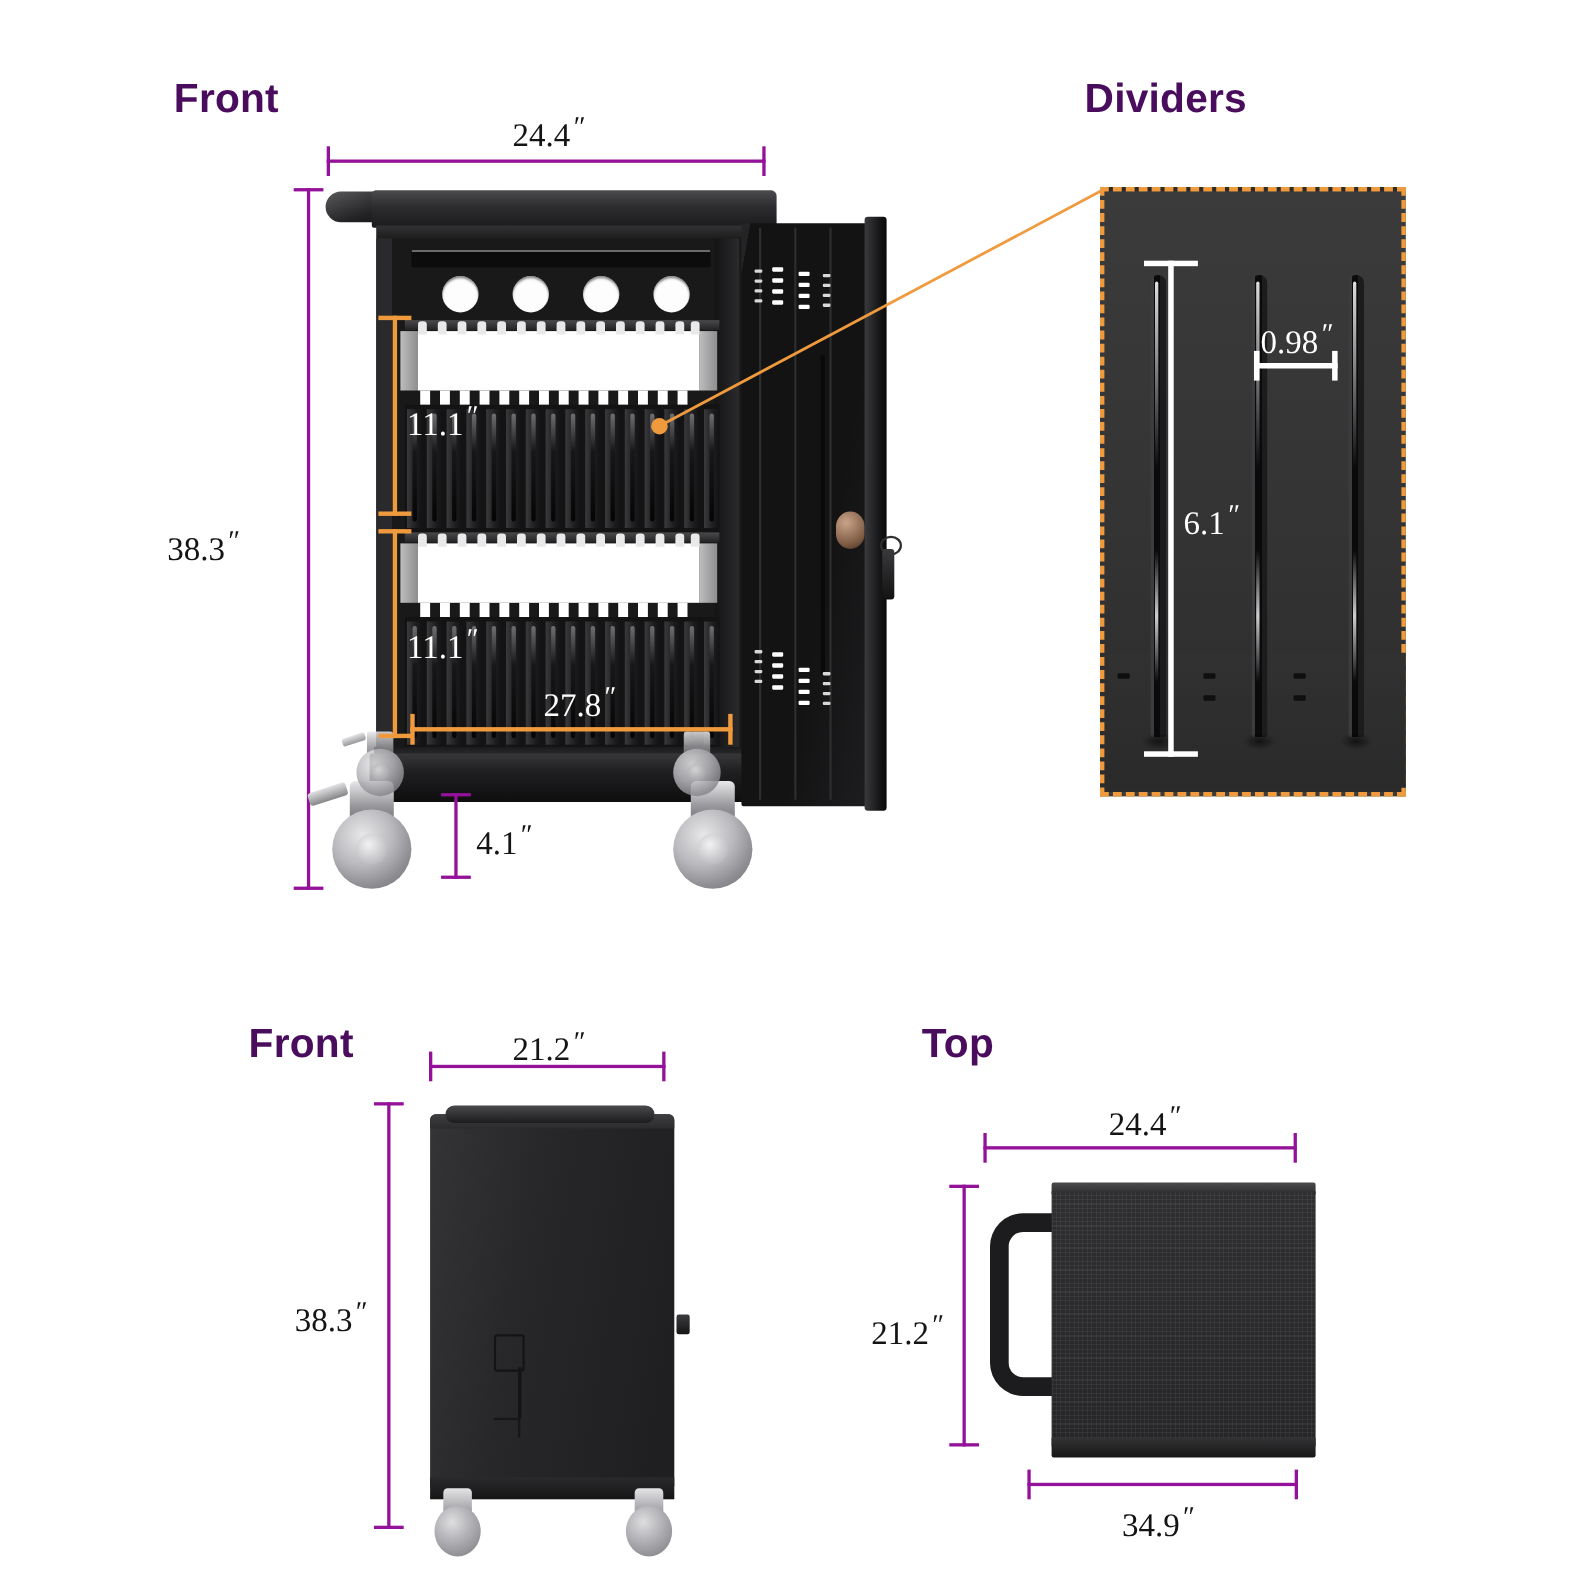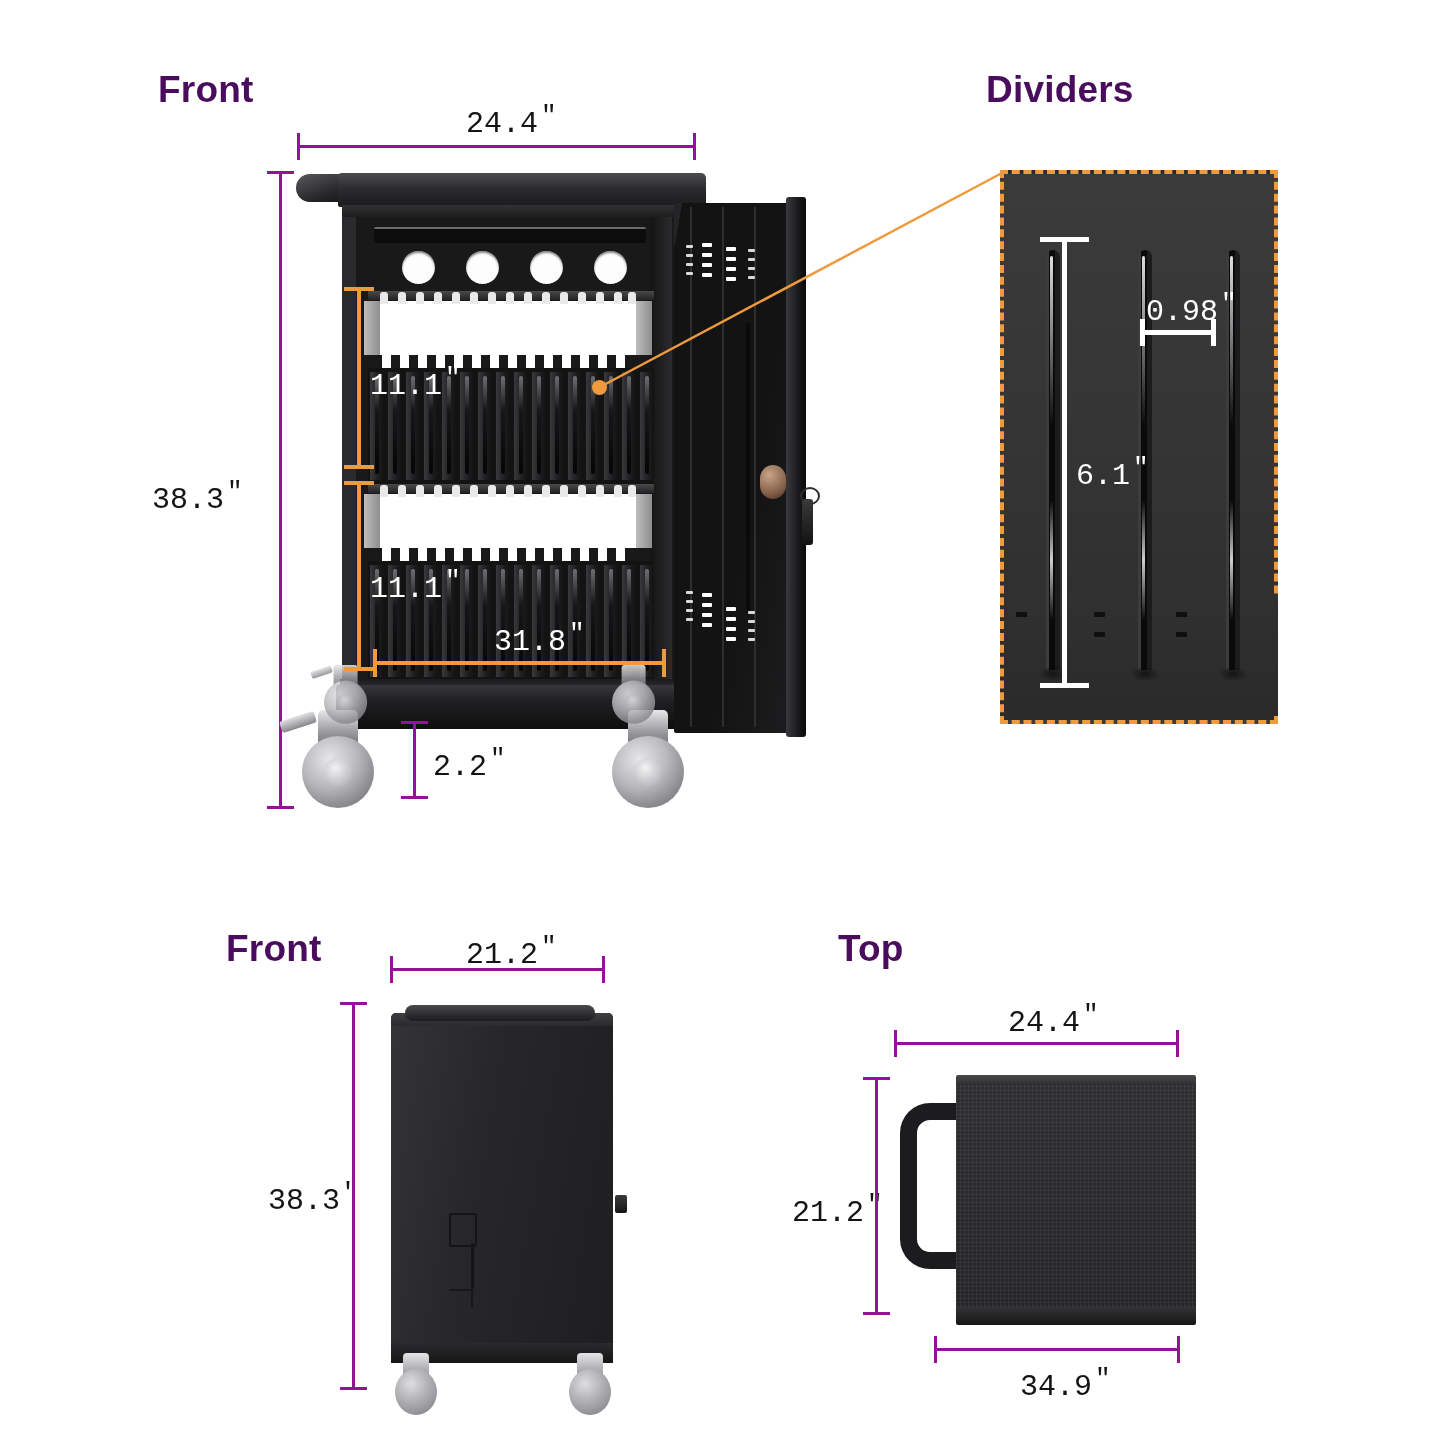--- a/index.html
+++ b/index.html
@@ -5,21 +5,21 @@
   html,body{margin:0;padding:0;background:#fff;}
   body{width:1445px;height:1445px;position:relative;overflow:hidden;
        font-family:"Liberation Sans","DejaVu Sans",sans-serif;}
   .stage{position:absolute;left:0;top:0;width:1445px;height:1445px;}
 
   
   .abs{position:absolute;}
   .view-title{position:absolute;font-weight:bold;font-size:37px;color:#4A0D5E;
               letter-spacing:.2px;white-space:nowrap;}
   .dim-label{position:absolute;font-size:30px;color:#141414;white-space:nowrap;
-             font-family:Liberation Mono, monospace;}
+             font-family:Liberation Serif, serif;}
   .dim-label .pr{font-size:26px;vertical-align:9px;padding-left:3px;letter-spacing:-1px;}
   .dim-label.w{color:#ffffff;}
   .dim-label.w .pr{color:#ffffff;}
 
   
   .hdim{position:absolute;height:3px;background:#94119A;}
   .hdim:before,.hdim:after{content:"";position:absolute;top:-12px;width:3px;height:27px;background:#94119A;}
   .hdim:before{left:0;}
   .hdim:after{right:0;}
   
@@ -425,24 +425,24 @@
     </div>
   </div>
 
   <div class="vdim-o" style="left:357px;top:287px;height:182px;"></div>
   <div class="dim-label w" style="left:370px;top:363px;"><span>11.1</span><span class="pr">″</span></div>
 
   <div class="vdim-o" style="left:357px;top:481px;height:190px;"></div>
   <div class="dim-label w" style="left:370px;top:566px;"><span>11.1</span><span class="pr">″</span></div>
 
   <div class="hdim-o" style="left:373px;top:661px;width:293px;"></div>
-  <div class="dim-label w" style="left:494px;top:619px;"><span>31.8</span><span class="pr">″</span></div>
+  <div class="dim-label w" style="left:494px;top:619px;"><span>27.8</span><span class="pr">″</span></div>
 
   <div class="vdim" style="left:413px;top:721px;height:78px;"></div>
-  <div class="dim-label" style="left:433px;top:744px;"><span>2.2</span><span class="pr">″</span></div>
+  <div class="dim-label" style="left:433px;top:744px;"><span>4.1</span><span class="pr">″</span></div>
 
   <div class="view-title" style="left:986px;top:69px;">Dividers</div>
 
   <svg class="abs" style="left:590px;top:165px;width:420px;height:235px;">
     <line x1="10" y1="222" x2="412" y2="8" stroke="#F09A3E" stroke-width="2.5"></line>
   </svg>
   <div class="leader-dot" style="left:592px;top:380px;"></div>
 
   <div id="dividers-box">
     <div class="base-band"></div>

